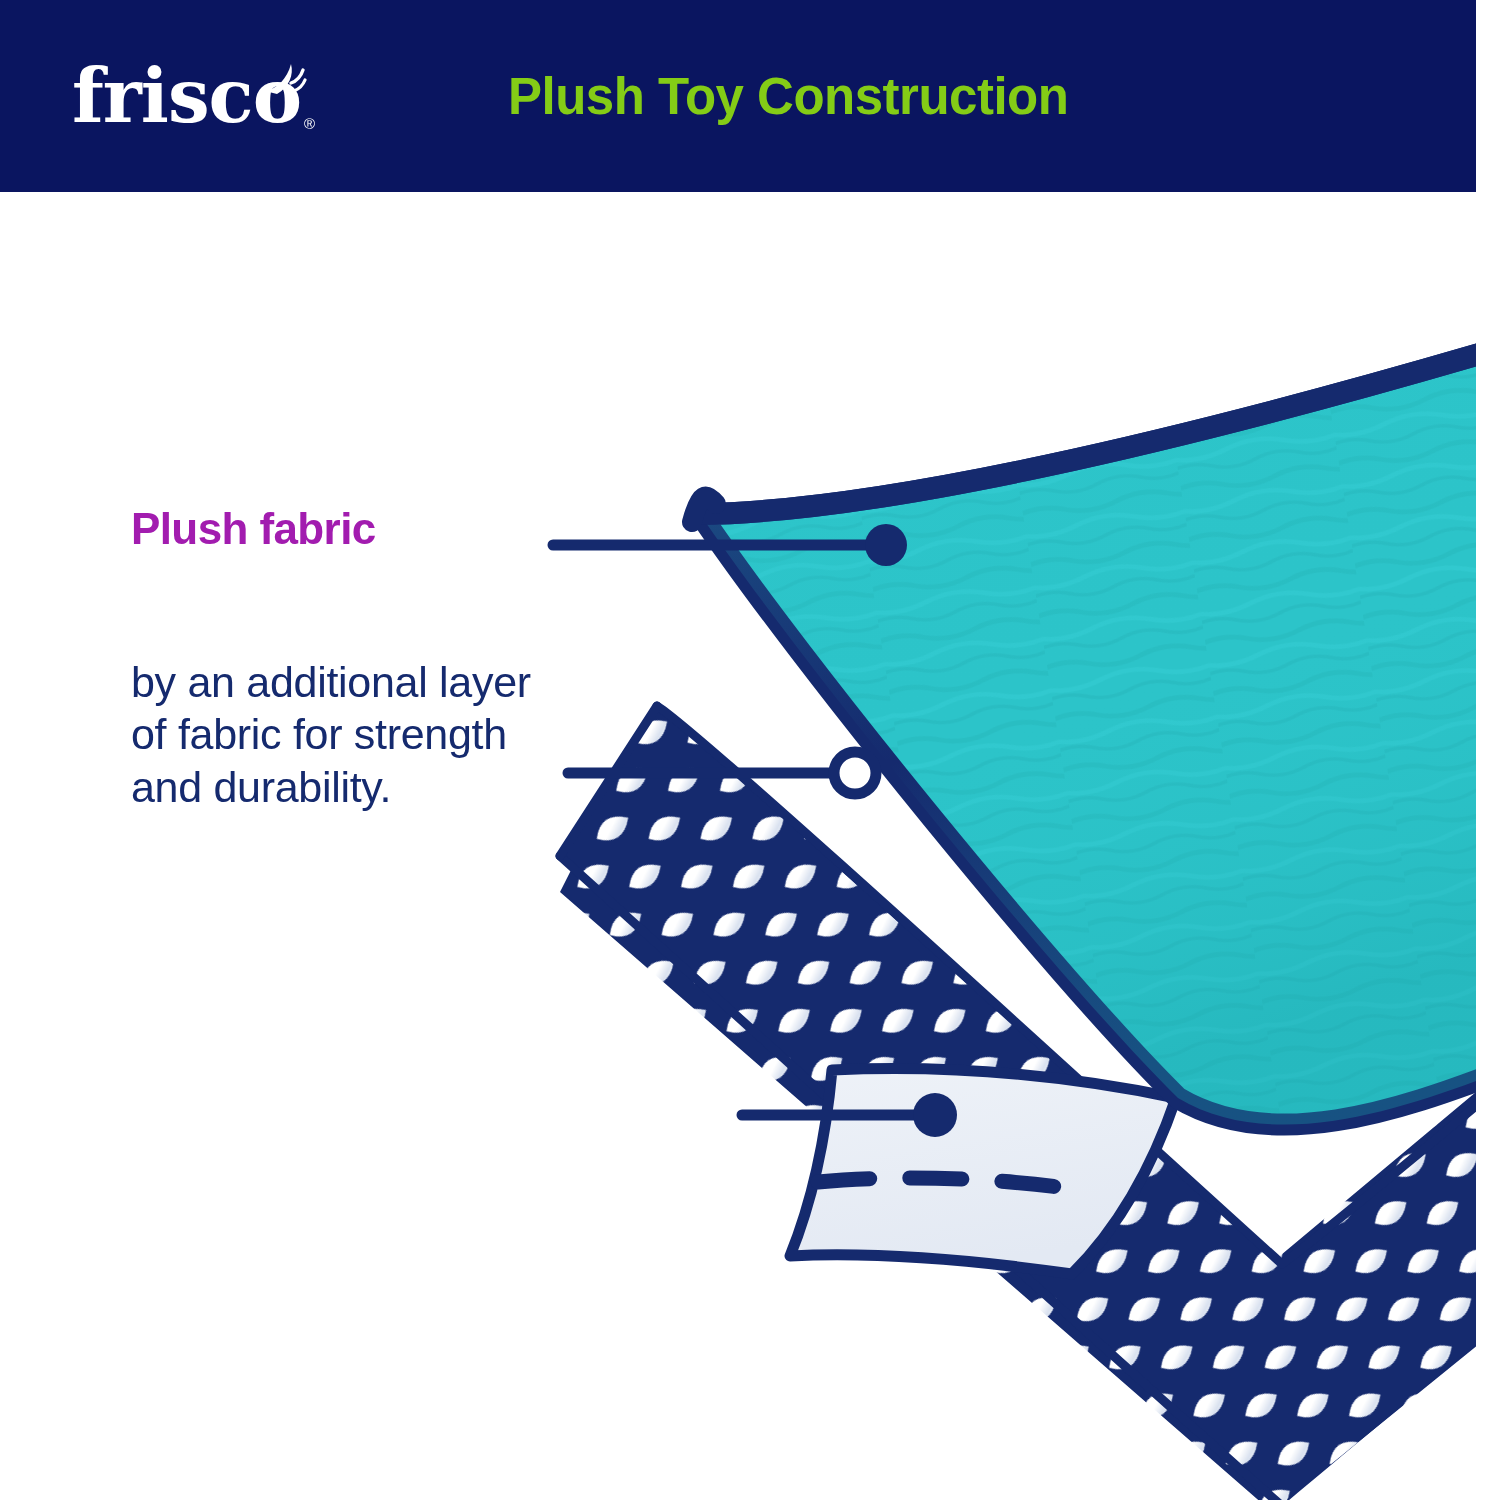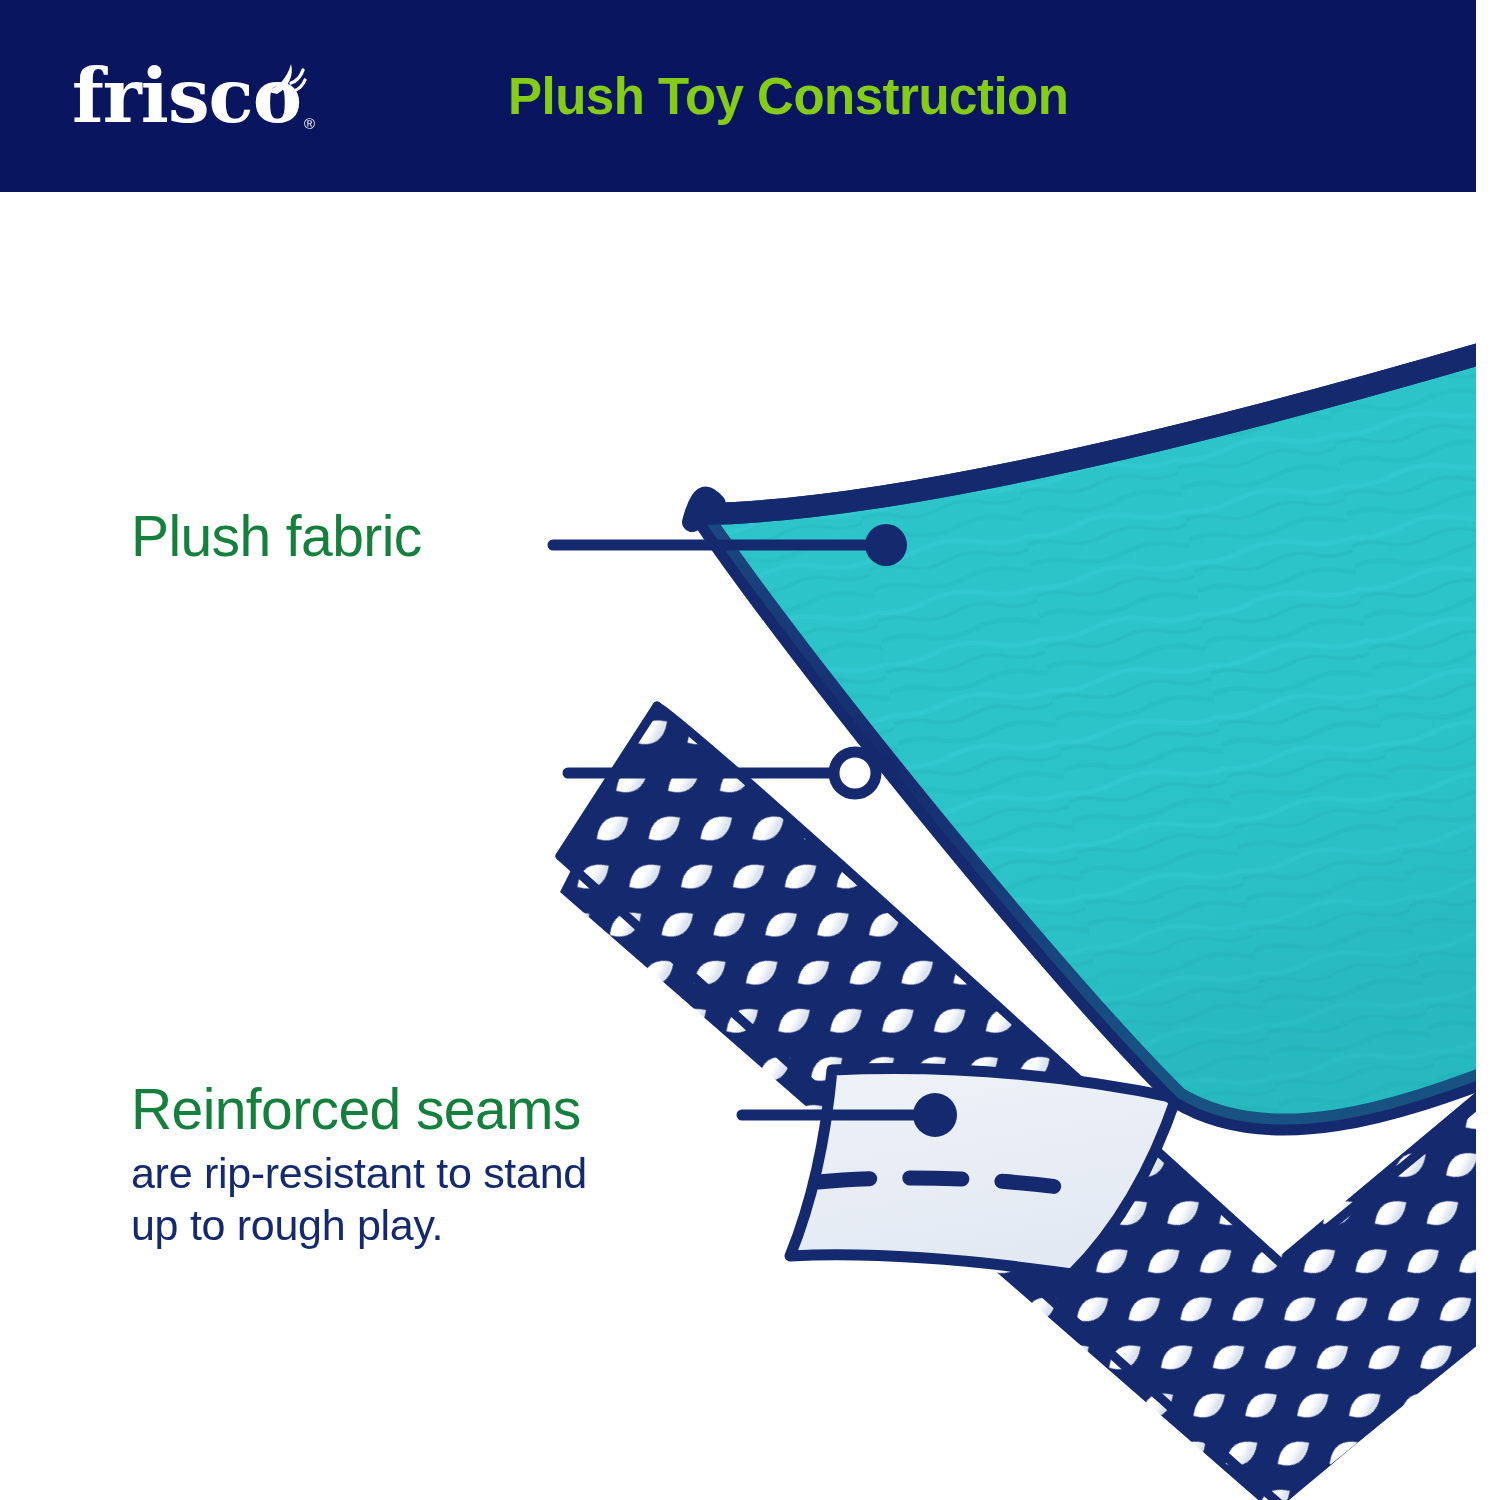--- a/index.html
+++ b/index.html
@@ -46,22 +46,22 @@
     letter-spacing:-0.5px;
     white-space:nowrap;
   }
 
   
   #illus{position:absolute;left:0;top:192px;width:1500px;height:1308px;}
 
   
   .callout{position:absolute;color:#152a6e;}
   .callout .head{
-    font-size:57px;font-weight:400;line-height:1.10;letter-spacing:-0.6px;
-    white-space:pre-line;color:#15803d;
+    font-size:44px;font-weight:700;line-height:1.10;letter-spacing:-0.6px;
+    white-space:pre-line;color:#a21caf;
   }
   .callout .body{
     font-size:43px;font-weight:400;line-height:1.22;letter-spacing:-0.3px;
     white-space:pre-line;color:#152a6e;margin-top:6px;
   }
   #callout-1{left:131px;top:505px;}
   #callout-2{left:131px;top:650px;}
   #callout-3{left:131px;top:1078px;}
 </style>
 </head>
@@ -190,21 +190,19 @@
         <circle cx="935" cy="923" r="22" fill="#152a6e"></circle>
       </g>
     </g>
   </svg>
 
   <div class="callout" id="callout-1">
     <div class="head">Plush fabric</div>
   </div>
 
   <div class="callout" id="callout-2">
+    <div class="body">by an additional layer
+of fabric for strength
+and durability.</div>
   </div>
 
-  <div class="callout" id="callout-3">
-    <div class="head">Reinforced seams</div>
-    <div class="body">are rip-resistant to stand
-up to rough play.</div>
-  </div>
 
 </div>
 
 </body></html>

